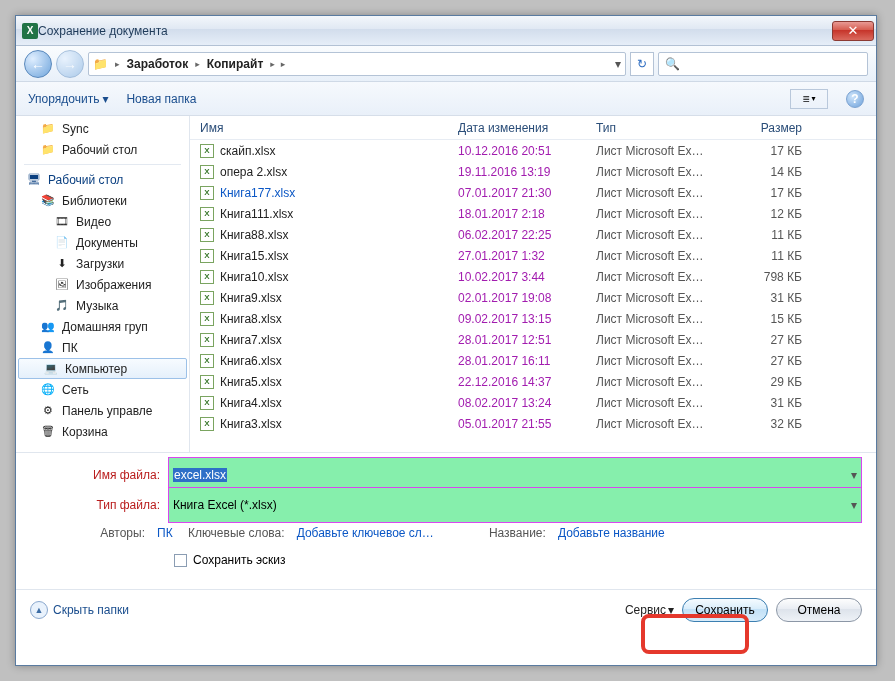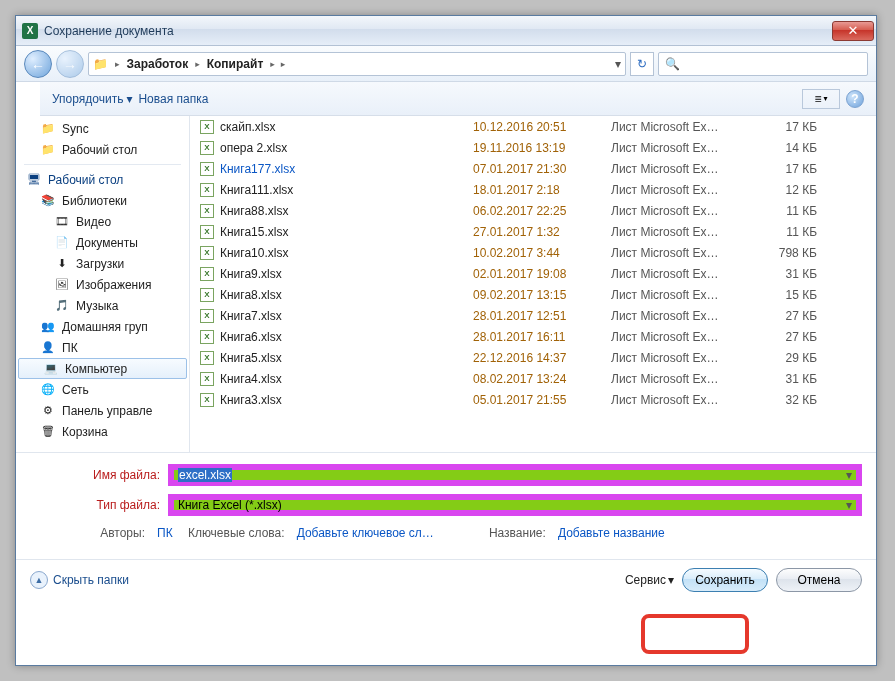--- a/index.html
+++ b/index.html
@@ -1,60 +1,60 @@
 <!DOCTYPE html>
 <html><head>
 <meta charset="utf-8">
 <style>
 * { box-sizing: border-box; margin: 0; padding: 0; font-family: "Segoe UI", Tahoma, sans-serif; font-size: 12px; }
 body { background: #c0c0c0; padding: 15px; }
 .dialog { width: 862px; height: 651px; background: #fff; border: 1px solid #5a7ba0; box-shadow: 0 0 8px rgba(0,0,0,.3); position: relative; }
 .titlebar { height: 30px; background: linear-gradient(#f3f7fb,#e0e8f3 45%,#d2ddec 46%,#e6eef8); display: flex; align-items: center; padding: 0 2px 0 6px; border-bottom: 1px solid #b2c1d4; }
 .titlebar .app-icon { width: 16px; height: 16px; background: #217346; border-radius: 2px; display: flex; align-items: center; justify-content: center; color: #fff; font-size: 10px; font-weight: bold; }
-.titlebar .title { margin-left: 6px; color: #1f3b5a; }
+.titlebar .title { margin-left: 0; color: #1f3b5a; }
 .titlebar .close { margin-left: auto; width: 42px; height: 20px; background: linear-gradient(#e89a94,#d65b4e 45%,#c6342a 46%,#da6a5e); border: 1px solid #8c3a33; border-radius: 3px; color: #fff; display: flex; align-items: center; justify-content: center; font-size: 13px; }
 .navbar { height: 36px; background: linear-gradient(#fafcfe,#e8f0f9); border-bottom: 1px solid #cfd9e6; display: flex; align-items: center; padding: 0 8px; gap: 4px; }
 .navbtn { width: 28px; height: 28px; border-radius: 50%; background: radial-gradient(circle at 30% 30%,#dfeeff,#6ea4db); border: 1px solid #5988bc; display: flex; align-items: center; justify-content: center; color: #fff; font-size: 14px; }
 .navbtn.fwd { opacity: .5; }
 .breadcrumb { flex: 1; height: 24px; border: 1px solid #b4c3d6; background: #fff; display: flex; align-items: center; padding: 0 4px; border-radius: 2px; }
 .breadcrumb .sep { color: #666; padding: 0 3px; font-size: 9px; }
 .breadcrumb .bc-item { padding: 2px 4px; color: #222; font-weight: bold; }
 .breadcrumb .drop { margin-left: auto; color: #555; cursor: pointer; } 
 .refresh { width: 24px; height: 24px; border: 1px solid #b4c3d6; background: #fff; color: #2a6ac0; display: flex; align-items: center; justify-content: center; }
 .search { width: 210px; height: 24px; border: 1px solid #b4c3d6; background: #fff; display: flex; align-items: center; padding: 0 6px; color: #888; font-style: italic; border-radius: 2px; }
 .search .sico { margin-right: 4px; color: #888; font-style: normal; }
-.toolbar { height: 34px; background: linear-gradient(#f6f9fd,#e9f0f9); border-bottom: 1px solid #d6dee9; display: flex; align-items: center; padding: 0 12px; gap: 6px; margin-left: 24px; }
+.toolbar { height: 34px; background: linear-gradient(#f6f9fd,#e9f0f9); border-bottom: 1px solid #d6dee9; display: flex; align-items: center; padding: 0 12px; gap: 18px; }
 .toolbar .tb-item { color: #1b4e8e; cursor: pointer; display: flex; align-items: center; gap: 3px; }
 .toolbar .spacer { flex: 1; }
 .toolbar .view { width: 38px; height: 20px; border: 1px solid #b9c8db; display: flex; align-items: center; justify-content: center; }
 .toolbar .help { width: 18px; height: 18px; border: 1px solid #7ba2d1; border-radius: 50%; background: radial-gradient(circle at 35% 35%,#cfe5fb,#6ca0da); color: #fff; display: flex; align-items: center; justify-content: center; font-weight: bold; }
 .body { display: flex; height: 336px; }
 .sidebar { width: 174px; border-right: 1px solid #e0e6ee; overflow: hidden; padding-top: 2px; }
 .sidebar .item { display: flex; align-items: center; height: 21px; padding: 0 4px 0 18px; gap: 6px; color: #222; white-space: nowrap; cursor: pointer; }
 .sidebar .item.group { color: #0a3f80; padding-left: 10px; }
 .sidebar .item.sel { background: linear-gradient(#f7fbff,#e5f0fb); border: 1px solid #9cc1e8; border-radius: 2px; margin: 0 2px; padding-left: 16px; }
 .sidebar .ico { width: 16px; height: 16px; display: inline-flex; align-items: center; justify-content: center; font-size: 11px; }
 .sidebar .sep-line { height: 1px; background: #e3e9f1; margin: 4px 8px; }
 .files { flex: 1; overflow: hidden; }
 .files-header { display: flex; height: 24px; align-items: center; border-bottom: 1px solid #e7ecf3; color: #2a4d78; padding-left: 10px; }
 .col-name { width: 258px; }
 .col-date { width: 138px; }
 .col-type { width: 146px; }
 .col-size { width: 80px; text-align: right; padding-right: 20px; }
 .file-row { display: flex; height: 21px; align-items: center; padding-left: 10px; color: #222; }
 .file-row .fname { width: 258px; display: flex; align-items: center; gap: 6px; }
 .file-row .fname.link { color: #0b57c5; }
-.file-row .fdate { width: 138px; color: #a16207; margin-left: 15px; }
+.file-row .fdate { width: 138px; color: #a21caf; }
 .file-row .ftype { width: 146px; color: #555; }
 .file-row .fsize { width: 80px; text-align: right; padding-right: 20px; color: #555; }
 .xlsx-ico { width: 14px; height: 14px; background: #fff; border: 1px solid #7aa460; display: inline-flex; align-items: center; justify-content: center; color: #3c7a2f; font-size: 8px; font-weight: bold; }
 .bottom { border-top: 1px solid #e0e6ee; padding: 8px 14px 14px 14px; }
 .form-row { display: flex; align-items: center; height: 28px; gap: 8px; margin-bottom: 2px; }
 .form-row .lbl { width: 130px; text-align: right; color: #b91c1c; }
-.form-row .field { flex: 1; height: 22px; border: 6px solid #d946ef; background: #84cc16; display: flex; align-items: center; padding: 0 4px; }
+.form-row .field { flex: 1; height: 36px; border: 1px solid #d946ef; background: #86efac; display: flex; align-items: center; padding: 0 4px; }
 .form-row .field .val { color: #0b57c5; }
 .form-row .field .sel { background: #2e6fc7; color: #fff; padding: 0 1px; }
 .form-row .field .cb-arrow { margin-left: auto; color: #555; }
 .meta-row { display: flex; align-items: center; height: 24px; gap: 12px; padding-left: 60px; }
 .meta-row .mlbl { color: #555; width: 55px; text-align: right; }
 .meta-row .mval { color: #0b57c5; cursor: pointer; }
 .meta-row .wide { width: 100px; }
 .chk-row { padding-left: 144px; display: flex; align-items: center; gap: 6px; height: 30px; }
 .chk { width: 13px; height: 13px; border: 1px solid #8b9db3; background: #fff; }
 .actions { display: flex; align-items: center; gap: 8px; padding: 8px 14px 14px 14px; border-top: 1px solid #e0e6ee; }
@@ -167,20 +167,26 @@
         <div class="item" style="padding-left: 24px;">
           <span class="ico">⚙</span>
           <span>Панель управле</span>
         </div>
         <div class="item" style="padding-left: 24px;">
           <span class="ico">🗑</span>
           <span>Корзина</span>
         </div>
       </div>
     <div class="files">
+      <div class="files-header">
+        <span class="col-name">Имя</span>
+        <span class="col-date">Дата изменения</span>
+        <span class="col-type">Тип</span>
+        <span class="col-size">Размер</span>
+      </div>
       <div id="file-rows">
           <div class="file-row">
             <span class="fname">
               <span class="xlsx-ico">X</span>
               <span>скайп.xlsx</span>
             </span>
             <span class="fdate">10.12.2016 20:51</span>
             <span class="ftype">Лист Microsoft Ex…</span>
             <span class="fsize">17 КБ</span>
           </div>
@@ -320,20 +326,24 @@
         <span class="cb-arrow">▾</span>
       </div>
     </div>
     <div class="meta-row">
       <span class="mlbl">Авторы:</span>
       <span class="mval">ПК</span>
       <span class="mlbl wide">Ключевые слова:</span>
       <span class="mval">Добавьте ключевое сл…</span>
       <span class="mlbl wide">Название:</span>
       <span class="mval">Добавьте название</span>
+    </div>
+    <div class="chk-row">
+      <span class="chk"></span>
+      <span>Сохранить эскиз</span>
     </div>
   </div>
 
   <div class="actions">
     <span class="expand">
       <span class="circ">▲</span>
       <span>Скрыть папки</span>
     </span>
     <span class="spacer"></span>
     <span class="act-link">

